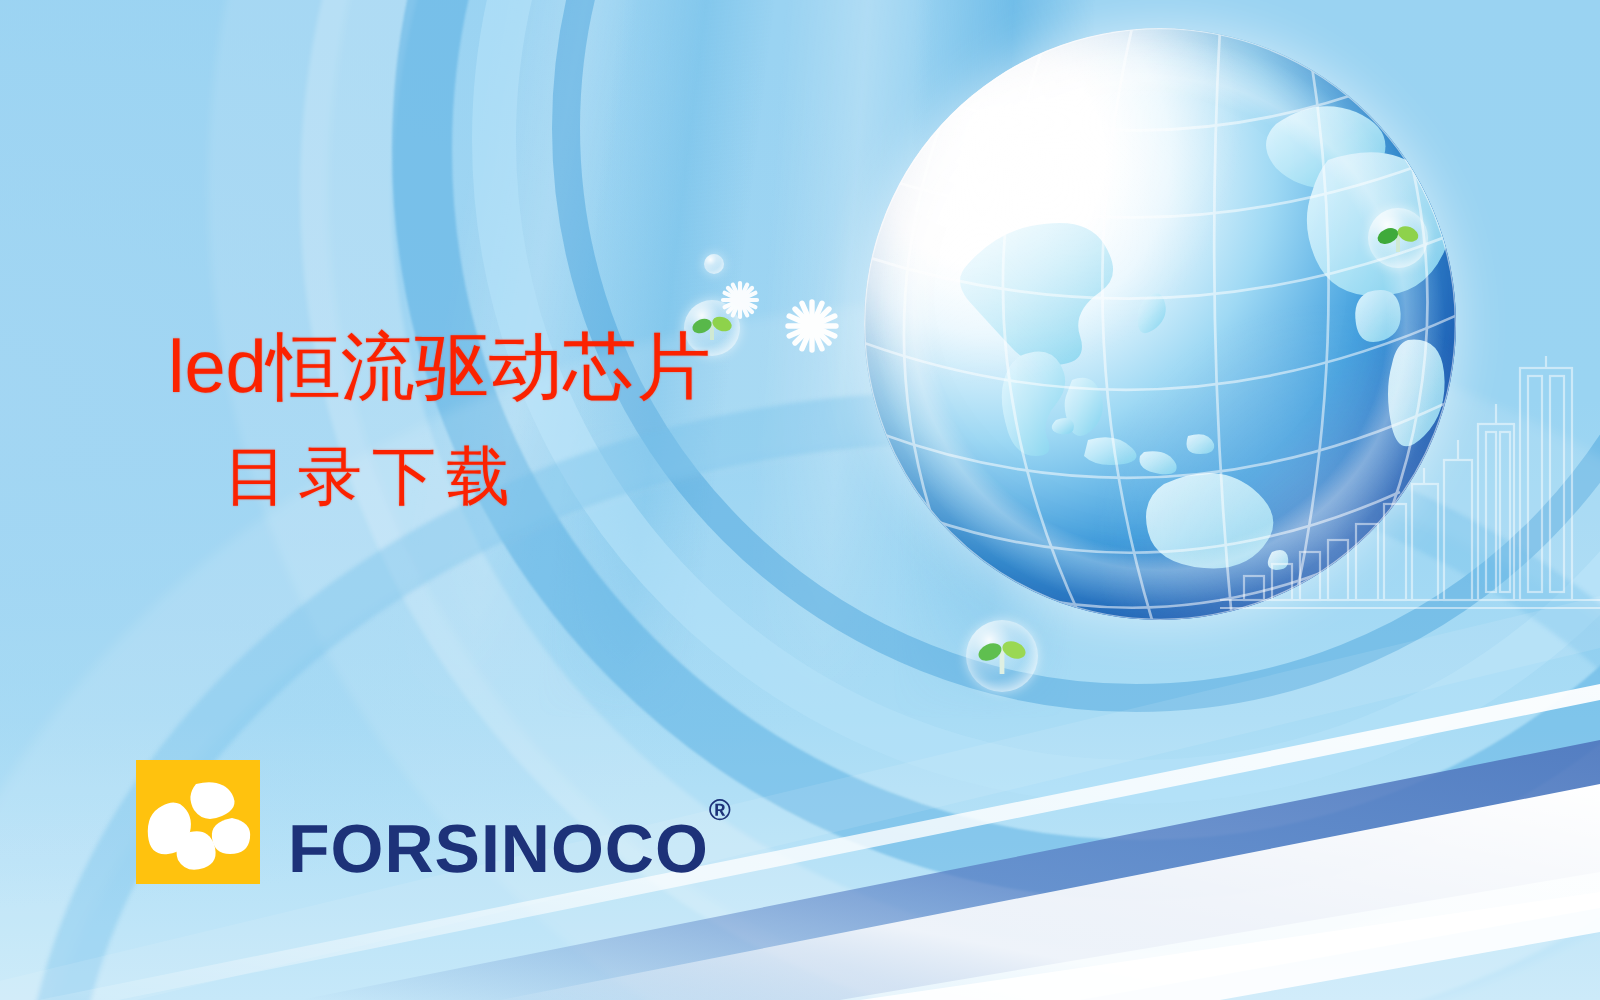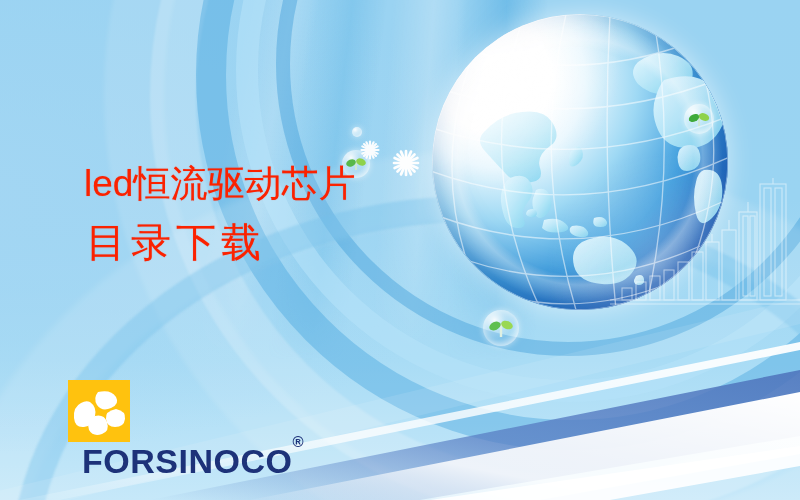--- a/index.html
+++ b/index.html
@@ -114,27 +114,27 @@
     text-shadow:0 0 1px rgba(251,34,0,.45);
     white-space:nowrap;
   }
   #headline-line1{
     display:block;
     font-family:"Liberation Sans","DejaVu Sans",sans-serif;
     font-size:37px;font-weight:400;letter-spacing:0px;
   }
   #headline-line2{
     display:block;
-    margin-top:16px;margin-left:2px;
+    margin-top:16px;margin-left:28px;
     font-family:"Liberation Serif","DejaVu Serif",serif;
-    font-size:40px;font-weight:400;letter-spacing:5px;
+    font-size:32px;font-weight:400;letter-spacing:5px;
   }
   
   #logo{
-    position:absolute;left:68px;top:380px;display:flex;align-items:flex-start;flex-direction:column;
+    position:absolute;left:68px;top:380px;display:flex;align-items:flex-end;
   }
   #logo-mark{
     width:62px;height:62px;background:#ffc20e;flex:0 0 auto;
     display:block;
   }
   #logo-text{margin-left:14px;margin-top:2px;}
   #logo-wordmark{
     display:block;
     font-family:"Liberation Sans","DejaVu Sans",sans-serif;
     font-size:34px;font-weight:bold;color:#1d3279;

